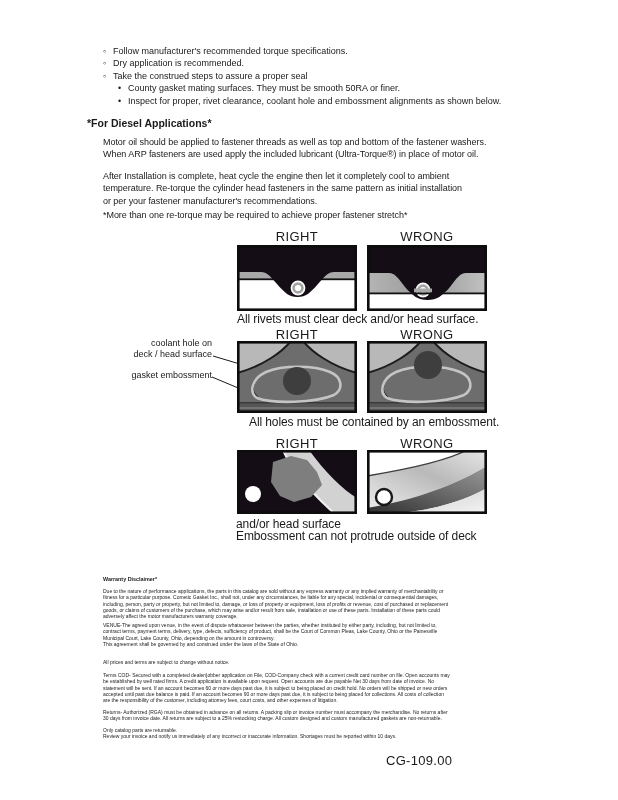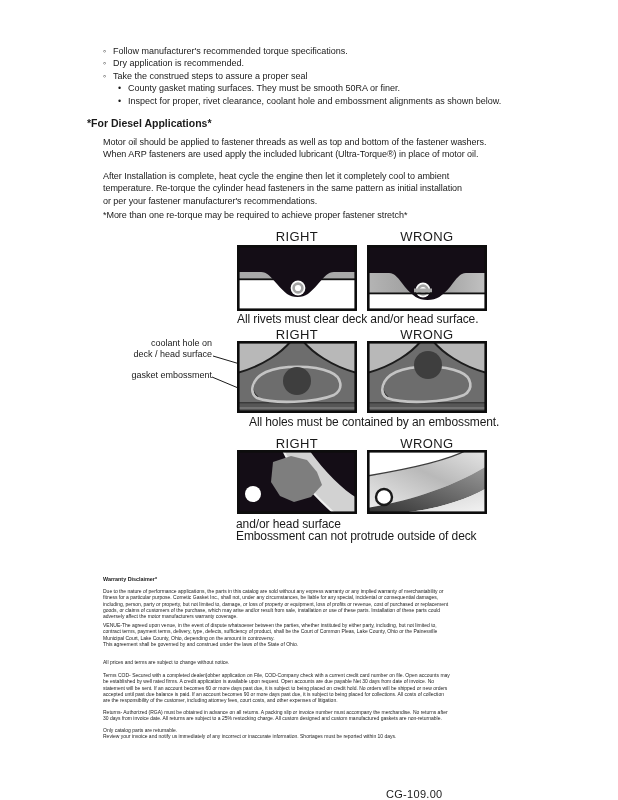--- a/index.html
+++ b/index.html
@@ -22,21 +22,21 @@
   .h2 { font-size:10.5px; font-weight:bold; white-space:nowrap; }
   .body-line { font-size:9px; line-height:12.4px; white-space:nowrap; letter-spacing:-0.05px; }
 
   .dg-label { font-size:13px; letter-spacing:0.4px; text-align:center; width:120px; white-space:nowrap; }
   .caption { font-size:12px; line-height:11.5px; white-space:nowrap; letter-spacing:-0.1px; }
   .callout { font-size:9px; line-height:11px; text-align:right; width:112px; white-space:nowrap; }
 
   .fine-h { font-size:5.4px; font-weight:bold; white-space:nowrap; }
   .fine-line { font-size:5px; line-height:6.3px; white-space:nowrap; color:#222222; }
 
-  .footer-code { font-size:11px; letter-spacing:0.3px; white-space:nowrap;margin-top:35px; }
+  .footer-code { font-size:13px; letter-spacing:0.3px; white-space:nowrap; }
 
   svg { display:block; }
 </style>
 </head>
 <body>
 
 <div id="page">
 
 
   <div class="abs" style="left:103px; top:45px;">

